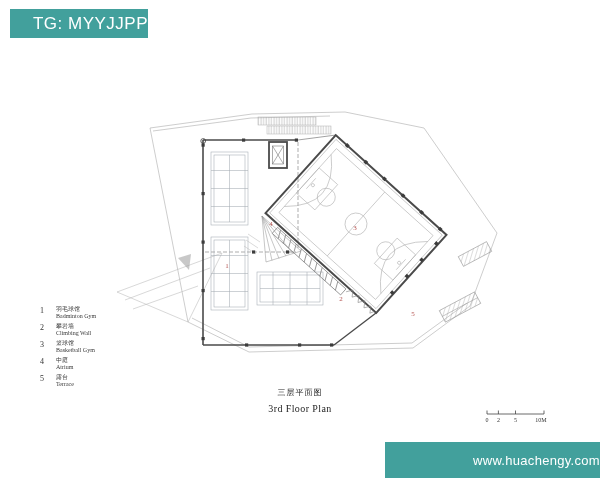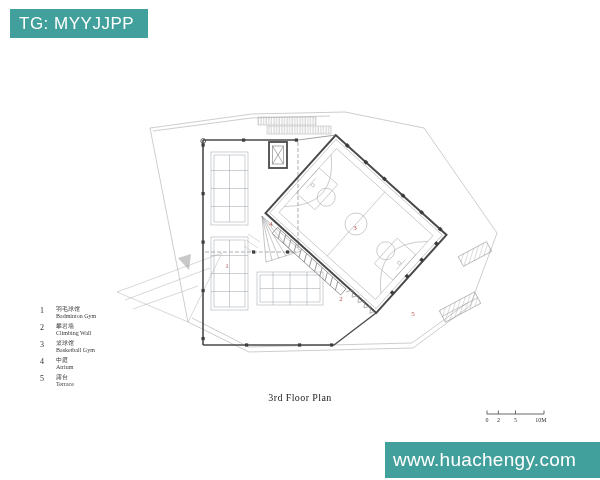--- a/index.html
+++ b/index.html
@@ -4,23 +4,24 @@
 <style>
   html,body{margin:0;padding:0;}
   body{
     width:600px;height:480px;position:relative;background:#ffffff;overflow:hidden;
     font-family:"Liberation Sans", sans-serif;
   }
   .banner{
     position:absolute;background:#42a09c;color:#ffffff;
     display:flex;align-items:center;box-sizing:border-box;
     font-family:"Liberation Sans", sans-serif;
+    justify-content:flex-end;
   }
   .banner-tl{left:10px;top:9px;width:138px;height:29px;font-size:17px;padding-left:9px;letter-spacing:.5px;}
-  .banner-br{left:385px;top:442px;width:215px;height:36px;font-size:19px;padding-left:8px;letter-spacing:.3px;}
+  .banner-br{left:385px;top:442px;width:215px;height:36px;font-size:13px;padding-left:8px;letter-spacing:.3px;}
   .plan-svg{position:absolute;left:0;top:0;}
   .legend{
     position:absolute;left:40px;top:306px;width:130px;
     font-family:"Liberation Serif","DejaVu Serif",serif;color:#3a3a3a;
   }
   .legend-row{display:flex;margin-bottom:3px;}
   .legend-num{width:9px;font-size:8px;margin-right:7px;color:#333;}
   .legend-zh{font-size:6px;line-height:7px;}
   .legend-en{font-size:6px;line-height:7px;}
   .titleblock{
@@ -218,14 +219,15 @@
   <div class="legend-row">
     <div class="legend-num">5</div>
     <div>
       <div class="legend-zh">露台</div>
       <div class="legend-en">Terrace</div>
     </div>
   </div>
 </div>
 
 <div class="titleblock">
+  <div class="title-zh">三层平面图</div>
   <div class="title-en">3rd Floor Plan</div>
 </div>
 
 </body></html>

